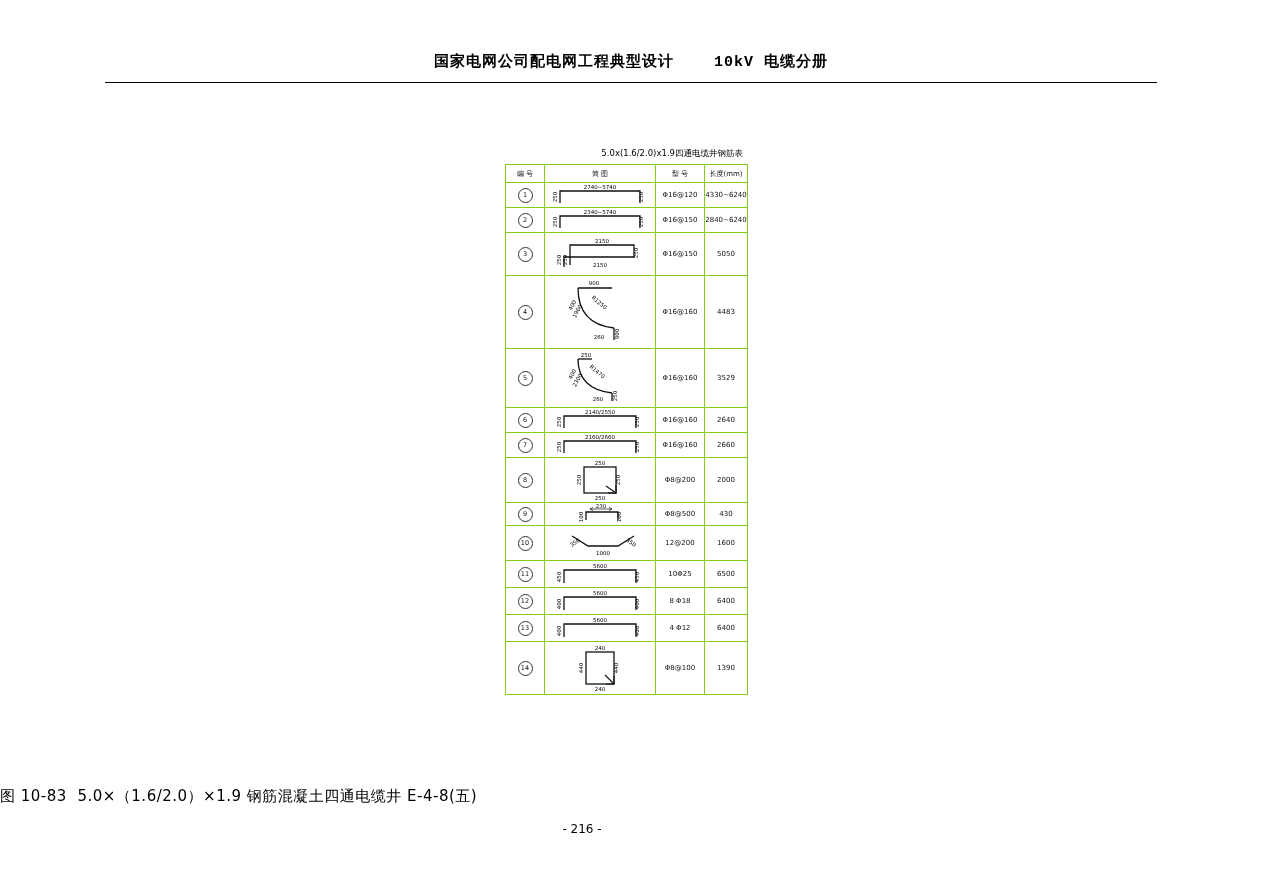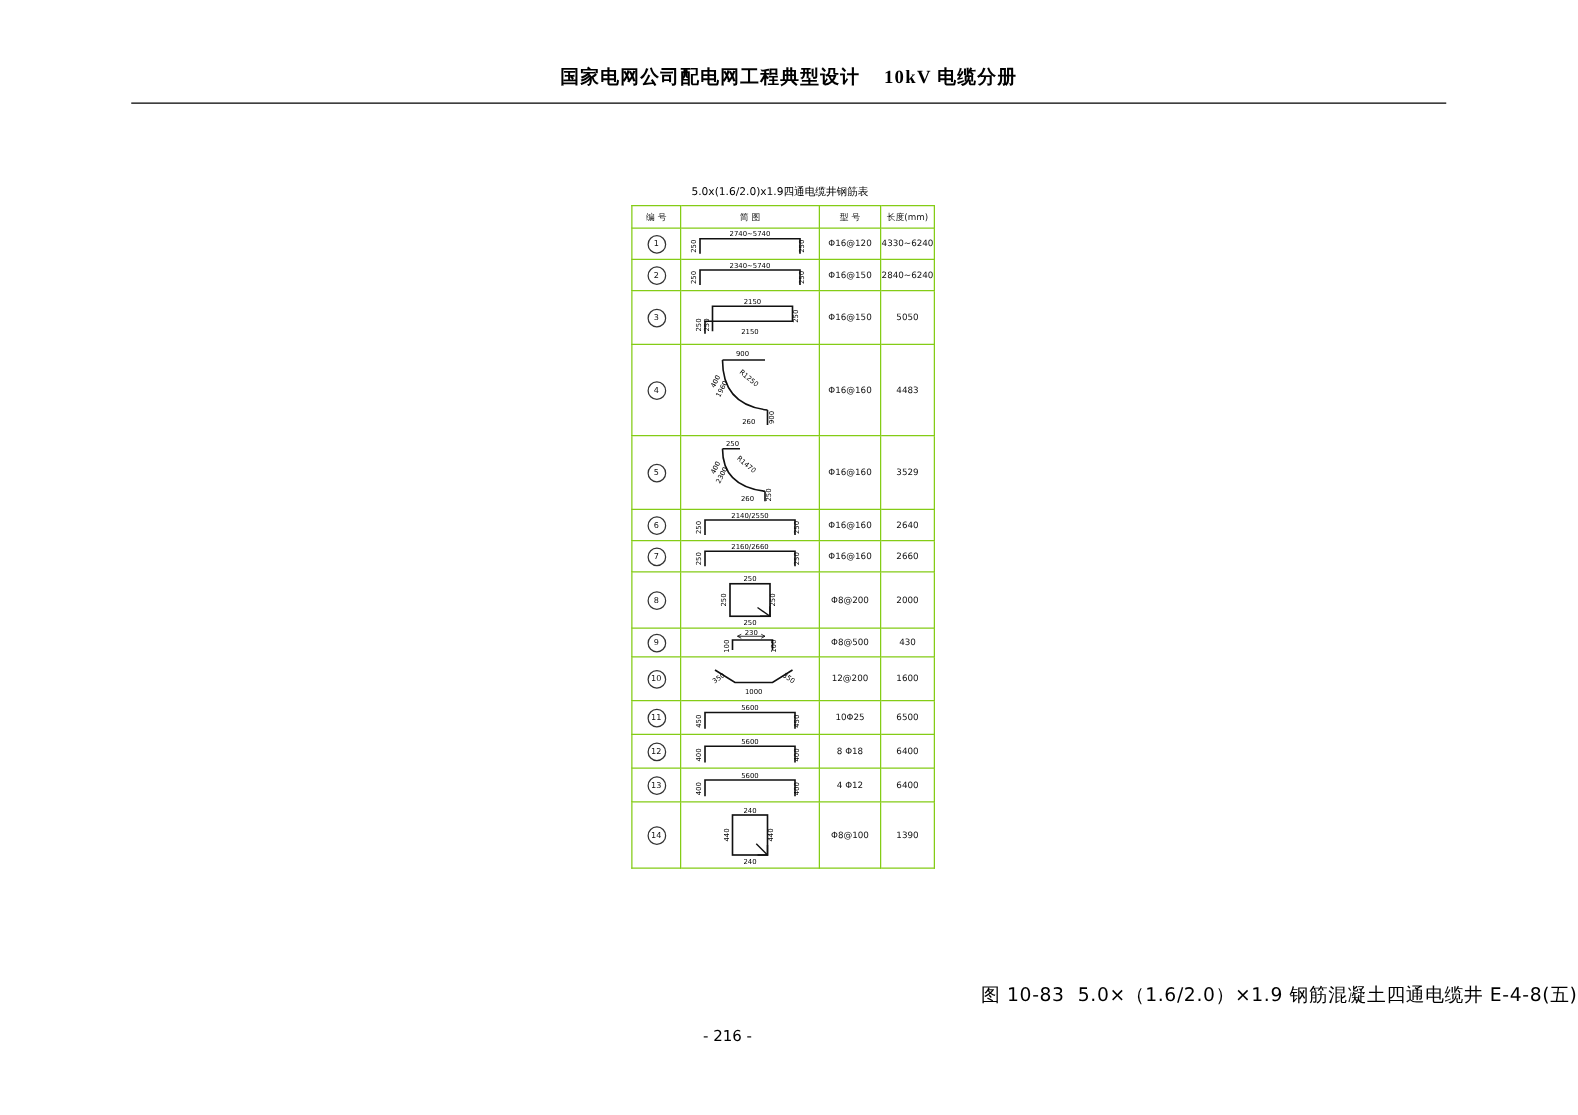--- a/index.html
+++ b/index.html
@@ -18,21 +18,21 @@
 
   
   .page-header {
     position: absolute;
     top: 52px;
     left: 0;
     width: 1262px;
     text-align: center;
   }
   .page-header .hdr-text {
-    font-family: Liberation Serif, serif;
+    font-family: Liberation Mono, monospace;
     font-size: 15px;
     font-weight: bold;
     letter-spacing: 1px;
     white-space: pre;
   }
   .header-rule {
     position: absolute;
     top: 82px;
     left: 105px;
     width: 1052px;
@@ -43,21 +43,21 @@
   
   .figure-wrap {
     position: absolute;
     top: 148px;
     left: 505px;
     width: 238px;
   }
   .fig-title {
     font-family: "DejaVu Sans", sans-serif;
     font-size: 8.5px;
-    text-align: center;
+    text-align: right;
     margin-bottom: 4px;
     white-space: nowrap;
     letter-spacing: 0px;
   }
 
   table.rebar {
     border-collapse: collapse;
     width: 238px;
     table-layout: fixed;
     background: #fff;
@@ -96,21 +96,21 @@
     overflow: hidden;
   }
   .fig-svg { display: block; margin: 0 auto; }
 
   
   .fig-caption {
     position: absolute;
     top: 787px;
     left: 0;
     width: 1262px;
-    text-align: right;
+    text-align: left;
     font-family: "DejaVu Sans", sans-serif;
     font-size: 15px;
     letter-spacing: 0.5px;
     white-space: pre;
   }
   .page-number {
     position: absolute;
     top: 822px;
     left: 0;
     width: 1164px;

